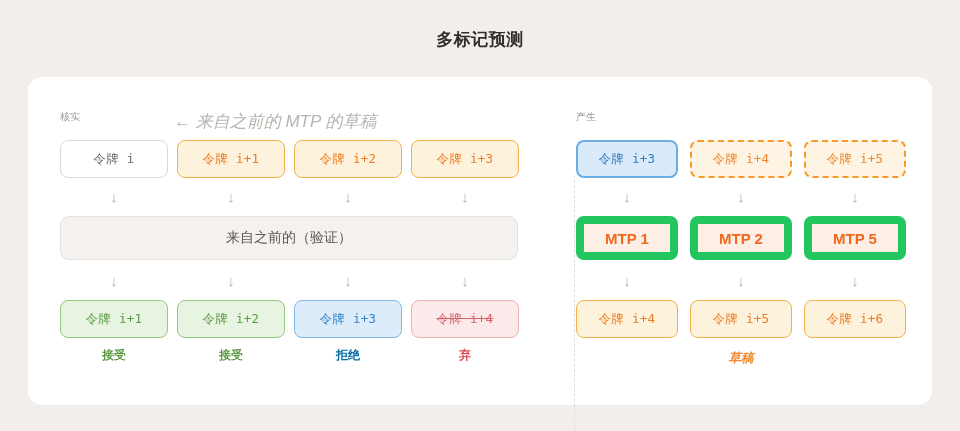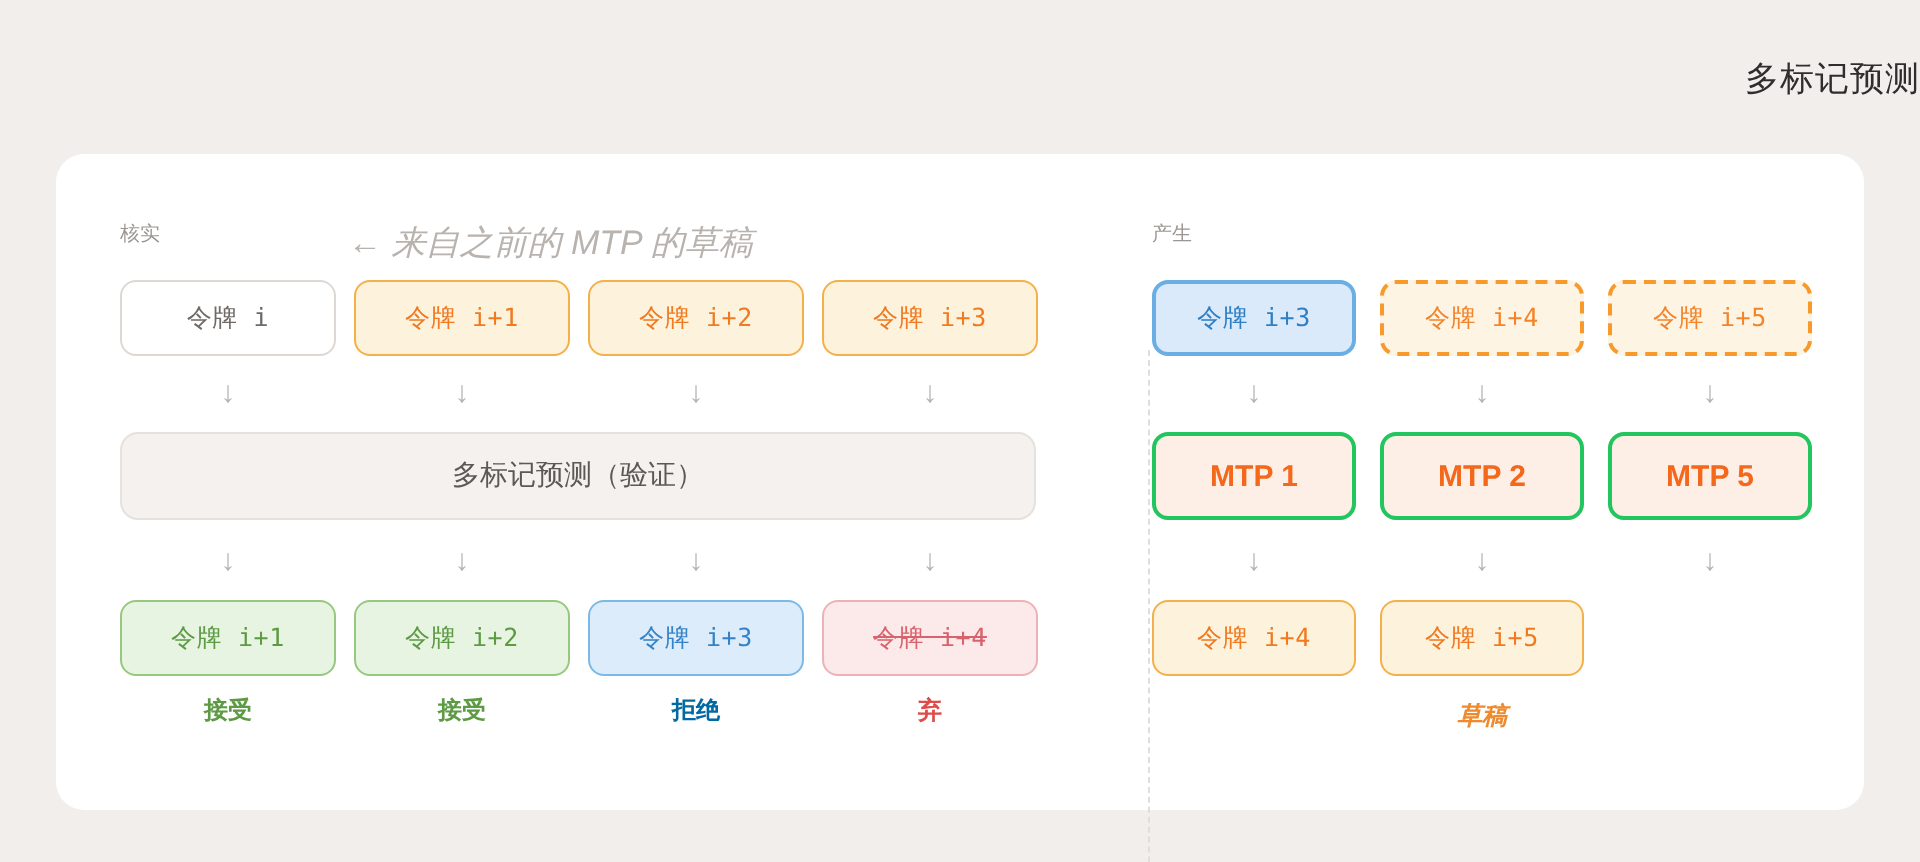--- a/index.html
+++ b/index.html
@@ -16,23 +16,23 @@
   .page {
     position: relative;
     width: 960px;
     height: 431px;
   }
   .page-title {
     position: absolute;
     top: 28px;
     left: 0;
     width: 960px;
-    text-align: right;
+    text-align: center;
     font-size: 17px;
-    font-weight: normal;
+    font-weight: bold;
     color: #2f2e2c;
     letter-spacing: 0.5px;
   }
   .card {
     position: absolute;
     left: 28px;
     top: 77px;
     width: 904px;
     height: 328px;
     background: #ffffff;
@@ -103,21 +103,21 @@
 
   .box-plain  { background:#ffffff; border:1px solid #ddd8d4; color:#6f6a66; }
   .box-orange { background:#fdf3dd; border:1px solid #f4b04a; color:#ef7a22; }
   .box-orange-dash { background:#fdf4e3; border:2px dashed #f79a2b; color:#f2852c; }
   .box-green  { background:#e8f4e2; border:1px solid #97c880; color:#5d9a44; }
   .box-blue   { background:#dcecfa; border:1px solid #7db9e7; color:#3583c6; }
   .box-red    { background:#fce9ea; border:1px solid #ecb3b7; color:#d9636d; }
   .box-red .strike { text-decoration: line-through; }
   .box-blue-solid { background:#dbeafb; border:2px solid #6aaee3; color:#2e7fc4; }
   .box-mtp {
-    background:#fdeee6; border:2px solid #22c55e; color:#f4681c;
+    background:#fdeee6; border:8px solid #22c55e; color:#f4681c;
     font-family:"Liberation Sans", sans-serif; font-weight:bold; font-size:15px;
     height: 44px; letter-spacing: 0;
   }
 
   .model-box {
     position: absolute;
     left: 0;
     width: 458px;
     height: 44px;
     box-sizing: border-box;
@@ -205,21 +205,21 @@
       </div>
     </div>
 
     <div class="arrow-row gap-left" style="top:76px;">
       <div class="arrow aw-left">↓</div>
       <div class="arrow aw-left">↓</div>
       <div class="arrow aw-left">↓</div>
       <div class="arrow aw-left">↓</div>
     </div>
 
-    <div class="model-box" style="top:106px;">多标记预测（验证）</div>
+    <div class="model-box" style="top:106px;">来自之前的（验证）</div>
 
     <div class="arrow-row gap-left" style="top:160px;">
       <div class="arrow aw-left">↓</div>
       <div class="arrow aw-left">↓</div>
       <div class="arrow aw-left">↓</div>
       <div class="arrow aw-left">↓</div>
     </div>
 
     <div class="row gap-left" style="top:190px;">
       <div class="cell">
@@ -286,19 +286,22 @@
       <div class="arrow aw-right">↓</div>
     </div>
 
     <div class="row gap-right" style="top:190px;">
       <div class="cell">
         <div class="box w-right box-orange">令牌 i+4</div>
       </div>
       <div class="cell">
         <div class="box w-right box-orange">令牌 i+5</div>
       </div>
+      <div class="cell">
+        <div class="box w-right box-orange">令牌 i+6</div>
+      </div>
     </div>
 
     <div class="caption" style="top:240px;">草稿</div>
 
   </div>
 
 </div>
 
 </body></html>

